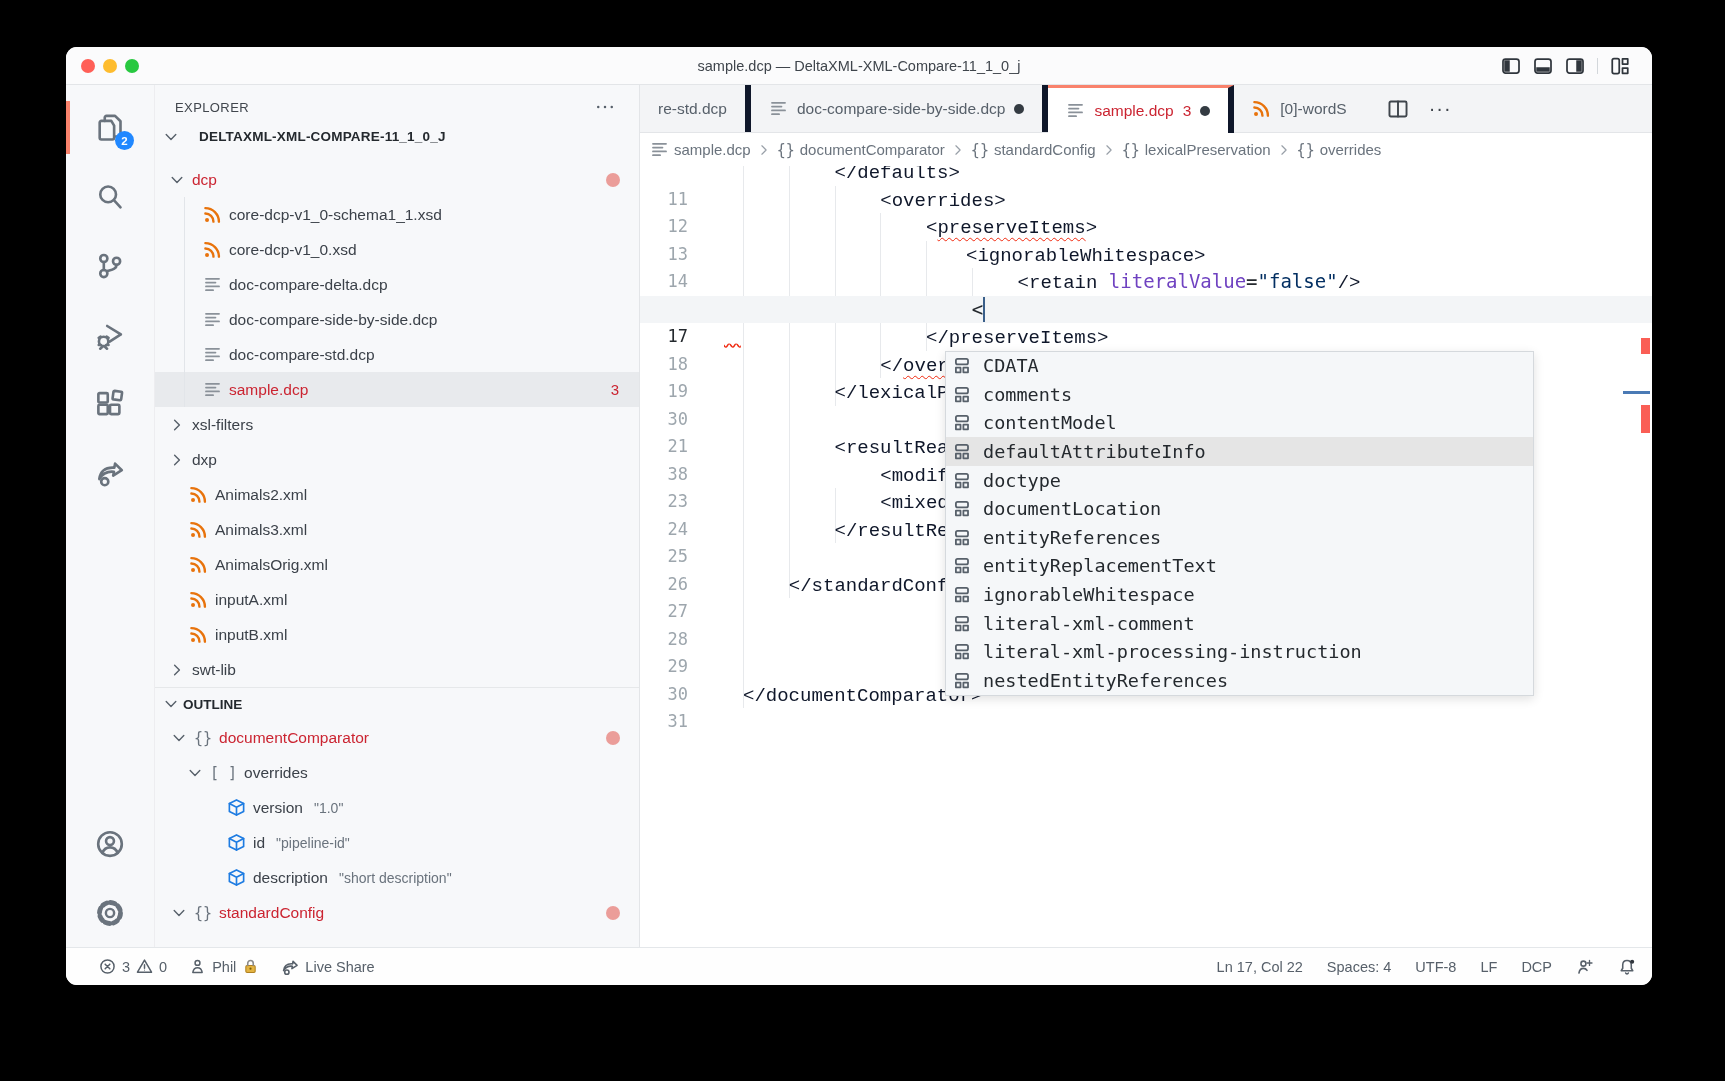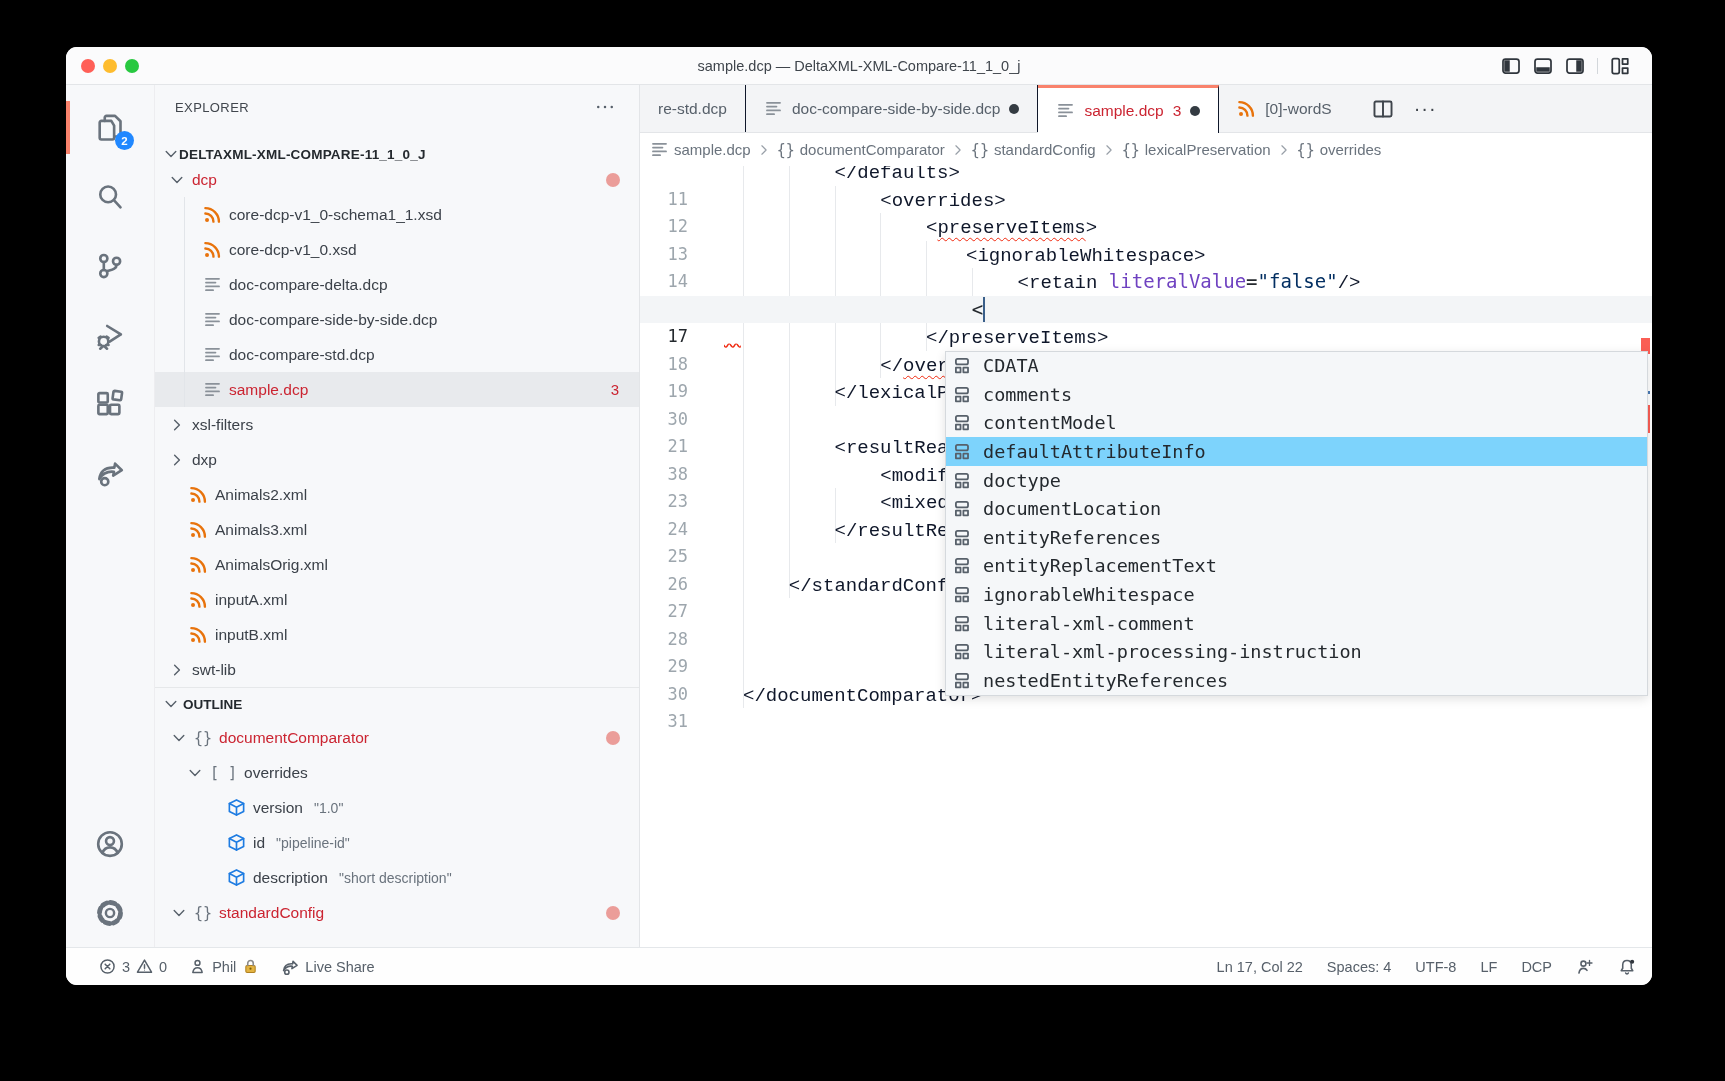--- a/index.html
+++ b/index.html
@@ -31,42 +31,42 @@
   .ab-badge { position:absolute; right:20px; bottom:12px; min-width:19px; height:19px; border-radius:10px;
               background:#2188ff; color:#fff; font-size:11.5px; font-weight:bold;
               display:flex; align-items:center; justify-content:center; }
   .ab-spacer { flex:1; }
 
   .sidebar { width:485px; flex:0 0 485px; background:#f7f8fa; border-right:1px solid #e3e5e8;
              display:flex; flex-direction:column; overflow:hidden; font-size:15.5px; color:#3b4149; }
   .pane-header { height:44px; flex:0 0 44px; display:flex; align-items:center; padding:0 24px 0 20px; }
   .pane-header .ph-title { font-size:13px; color:#41464d; letter-spacing:.4px; }
   .pane-header .more { margin-left:auto; color:#57606a; }
-  .section-row { height:33px; display:flex; align-items:flex-end; padding-left:8px; gap:0;
+  .section-row { height:33px; display:flex; align-items:flex-start; padding-left:8px; gap:20px;
                  font-weight:bold; font-size:13.5px; color:#24292e; letter-spacing:.2px; }
   .tree-row { position:relative; height:35px; display:flex; align-items:center; gap:7px; cursor:default; }
   .tree-row.selected { background:#e8eaed; }
   .tree-row .lbl { white-space:nowrap; }
   .tree-row .lbl.red { color:#cb2431; }
   .tree-row .val { color:#6a737d; font-size:14px; margin-left:4px; white-space:nowrap; }
   .tree-row .right-badge { position:absolute; right:20px; color:#cb2431; font-size:15px; }
   .tree-row .dot { position:absolute; right:19px; width:14px; height:14px; border-radius:50%; background:#eb9d99; }
   .tree-row.guide::before { content:""; position:absolute; left:29px; top:0; bottom:0; width:1px; background:#e2e5e9; }
   .glyph { font-family:"DejaVu Sans Mono", monospace; color:#6a737d; font-size:15px; }
   .outline-header { height:33px; display:flex; align-items:center; gap:4px; padding-left:8px;
                     border-top:1px solid #e6e8ea; font-weight:bold; font-size:13.5px; color:#24292e; }
   .icon { display:inline-flex; align-items:center; justify-content:center; flex:0 0 auto; }
   .icon svg { display:block; }
 
   
   .editor-col { flex:1; display:flex; flex-direction:column; min-width:0; background:#fff; }
   .tabbar { height:48px; flex:0 0 48px; background:#f3f4f6; border-bottom:1px solid #e3e5e8;
             display:flex; align-items:stretch; }
   .tab { position:relative; display:flex; align-items:center; gap:9px; padding:0 18px;
-         border-right:1px solid #0f172a; font-size:15.5px; color:#57606a; background:#f3f4f6; white-space:nowrap; }
+         border-right:6px solid #0f172a; font-size:15.5px; color:#57606a; background:#f3f4f6; white-space:nowrap; }
   .tab.active { background:#fff; border-top:3px solid #f9826c; margin-bottom:-1px; }
   .tab .tab-label.red { color:#cb2431; }
   .tab .tab-badge { color:#cb2431; }
   .tab .dirty-dot { width:10px; height:10px; border-radius:50%; background:#343b42; }
   .tab.clipped { overflow:hidden; max-width:152px; border-right:none; }
   .tab-actions { display:flex; align-items:center; gap:20px; padding:0 18px; color:#3f454c; margin-left:4px; }
   .more-dots { font-size:20px; letter-spacing:1px; color:#3f454c; }
 
   .breadcrumbs { height:33px; flex:0 0 33px; background:#fff; display:flex; align-items:center;
                  padding-left:10px; gap:6px; font-size:15px; color:#6a737d; white-space:nowrap; }
@@ -88,21 +88,21 @@
   .indent-guide { position:absolute; width:1px; background:#e7e9ec; }
   .cursor { position:absolute; width:2px; height:25px; top:1px; background:#3a5f8a; }
   .ruler-mark { position:absolute; right:2px; width:9px; background:#fa5e55; }
   .ruler-line { position:absolute; right:2px; width:27px; height:3px; background:#4a7ab5; }
 
   
   .suggest { position:absolute; background:#f5f7f9; border:1px solid #d5d9dd;
              box-shadow:0 3px 10px rgba(0,0,0,.12); z-index:5; }
   .suggest-item { height:28.6px; display:flex; align-items:center; gap:10px; padding:0 10px 0 8px;
                   font-size:18.5px; color:#24292e; white-space:nowrap; }
-  .suggest-item.selected { background:#7dd3fc; }
+  .suggest-item.selected { background:#e5e5e5; }
 
   
   .statusbar { height:38px; flex:0 0 38px; background:#fefefe; border-top:1px solid #e4e7ea;
                display:flex; align-items:center; font-size:14.5px; color:#57606a;
                padding:0 16px 0 33px; }
   .sb-group { display:flex; align-items:center; gap:22px; }
   .sb-group.right { margin-left:auto; gap:24px; }
   .sb-item { display:flex; align-items:center; gap:6px; }
 </style>
 </head>
@@ -689,21 +689,21 @@
       <span class="code-text" style="left:103.0px"></span>
       
       
     </div>
             <div class="code-line " style="">
       <span class="ln">31</span>
       <span class="code-text" style="left:103.0px"><span class="tok-tag">&lt;/documentComparator&gt;</span></span>
       
       
     </div>
-            <div class="suggest" style="left:305px; top:184.5px; width:703px">
+            <div class="suggest" style="left:305px; top:184.5px; width:589px">
               <div class="suggest-item ">
       <span class="icon ">
                   <svg width="19" height="19" viewBox="0 0 16 16" fill="none" stroke="currentColor" stroke-width="1.4" stroke-linecap="round" stroke-linejoin="round">
                     <rect x="1.6" y="2.4" width="10.2" height="4.6" rx="1.4" stroke="#57606a" stroke-width="1.5"></rect>
                     <rect x="1.6" y="9.8" width="3.9" height="3.9" stroke="#57606a" stroke-width="1.5"></rect>
                     <rect x="7.9" y="9.8" width="3.9" height="3.9" stroke="#57606a" stroke-width="1.5"></rect>
                   </svg>
                 </span>
                 <span>CDATA</span>
               </div>

